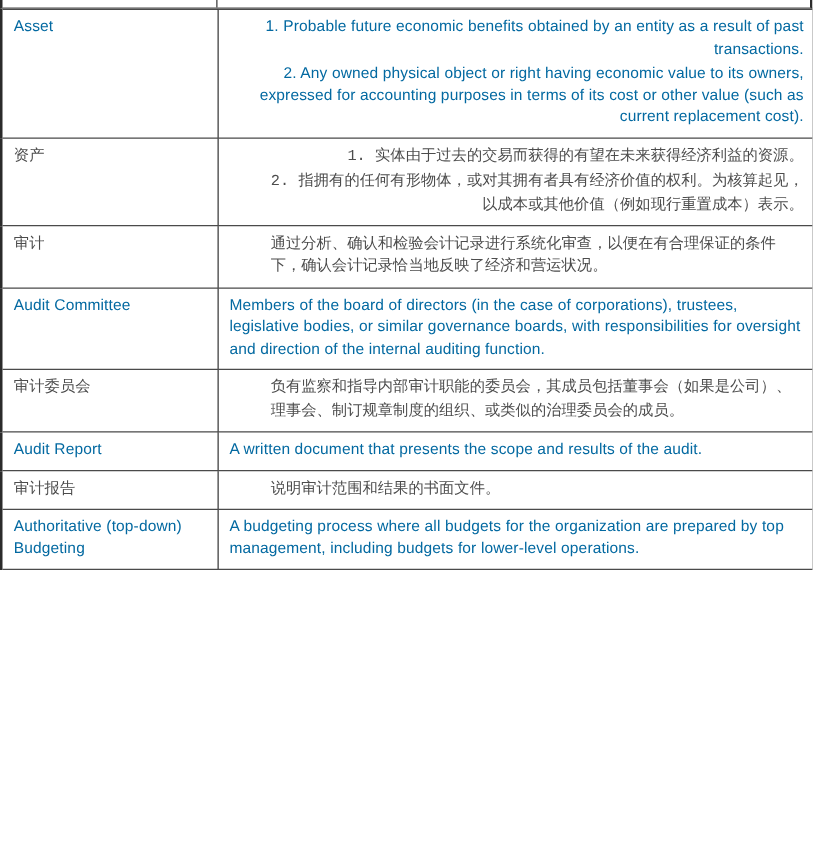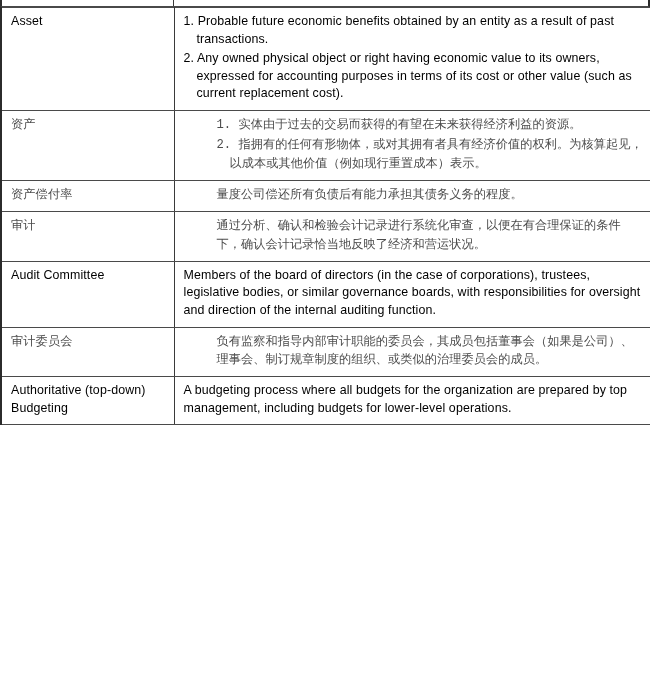--- a/index.html
+++ b/index.html
@@ -36,38 +36,39 @@
     font-size: 12.4px;
     line-height: 1.42;
     letter-spacing: 0.01em;
   }
 
   
   .glossary-table td.term { border-left: 2px solid #2b2b2b; }
   .glossary-table td.def  { border-right: 2px solid #2b2b2b; }
 
   tr.en td {
-    color: #000000;
+    color: #0369a1;
     font-family: "Liberation Sans", "DejaVu Sans", sans-serif;
   }
   tr.zh td {
     color: #4c4c4c;
     font-family: Liberation Mono, monospace;
     font-size: 12.2px;
     line-height: 1.5;
   }
 
   tr.zh td.def { letter-spacing: 0.005em; padding-left: 42px; }
 
   .para { margin: 0 0 1px 0; }
   .para + .para { margin-top: 2px; }
 
   .hang {
     padding-left: 13px;
     text-indent: -13px;
+    text-align: right;
   }
 
   
   .edge-strip {
     width: 650px;
     height: 7px;
     box-sizing: border-box;
     border-left: 2px solid #2b2b2b;
     border-right: 2px solid #2b2b2b;
     position: relative;
@@ -103,43 +104,49 @@
         </td>
       </tr>
       <tr class="zh">
         <td class="term"><span>资产</span></td>
         <td class="def">
           <div class="para hang">1. 实体由于过去的交易而获得的有望在未来获得经济利益的资源。</div>
           <div class="para hang">2. 指拥有的任何有形物体，或对其拥有者具有经济价值的权利。为核算起见，以成本或其他价值（例如现行重置成本）表示。</div>
         </td>
       </tr>
       <tr class="zh">
-        <td class="term"><span>资产偿付率</span></td>
-        <td class="def">
-          <div class="para">量度公司偿还所有负债后有能力承担其债务义务的程度。</div>
-        </td>
-      </tr>
-      <tr class="zh">
         <td class="term"><span>审计</span></td>
         <td class="def">
           <div class="para">通过分析、确认和检验会计记录进行系统化审查，以便在有合理保证的条件下，确认会计记录恰当地反映了经济和营运状况。</div>
         </td>
       </tr>
       <tr class="en">
         <td class="term"><span>Audit Committee</span></td>
         <td class="def">
           <div class="para">Members of the board of directors (in the case of corporations), trustees, legislative bodies, or similar governance boards, with responsibilities for oversight and direction of the internal auditing function.</div>
         </td>
       </tr>
       <tr class="zh">
         <td class="term"><span>审计委员会</span></td>
         <td class="def">
           <div class="para">负有监察和指导内部审计职能的委员会，其成员包括董事会（如果是公司）、理事会、制订规章制度的组织、或类似的治理委员会的成员。</div>
         </td>
       </tr>
       <tr class="en">
+        <td class="term"><span>Audit Report</span></td>
+        <td class="def">
+          <div class="para">A written document that presents the scope and results of the audit.</div>
+        </td>
+      </tr>
+      <tr class="zh">
+        <td class="term"><span>审计报告</span></td>
+        <td class="def">
+          <div class="para">说明审计范围和结果的书面文件。</div>
+        </td>
+      </tr>
+      <tr class="en">
         <td class="term"><span>Authoritative (top-down) Budgeting</span></td>
         <td class="def">
           <div class="para">A budgeting process where all budgets for the organization are prepared by top management, including budgets for lower-level operations.</div>
         </td>
       </tr>
     </tbody>
 </table>
 
 </body></html>

